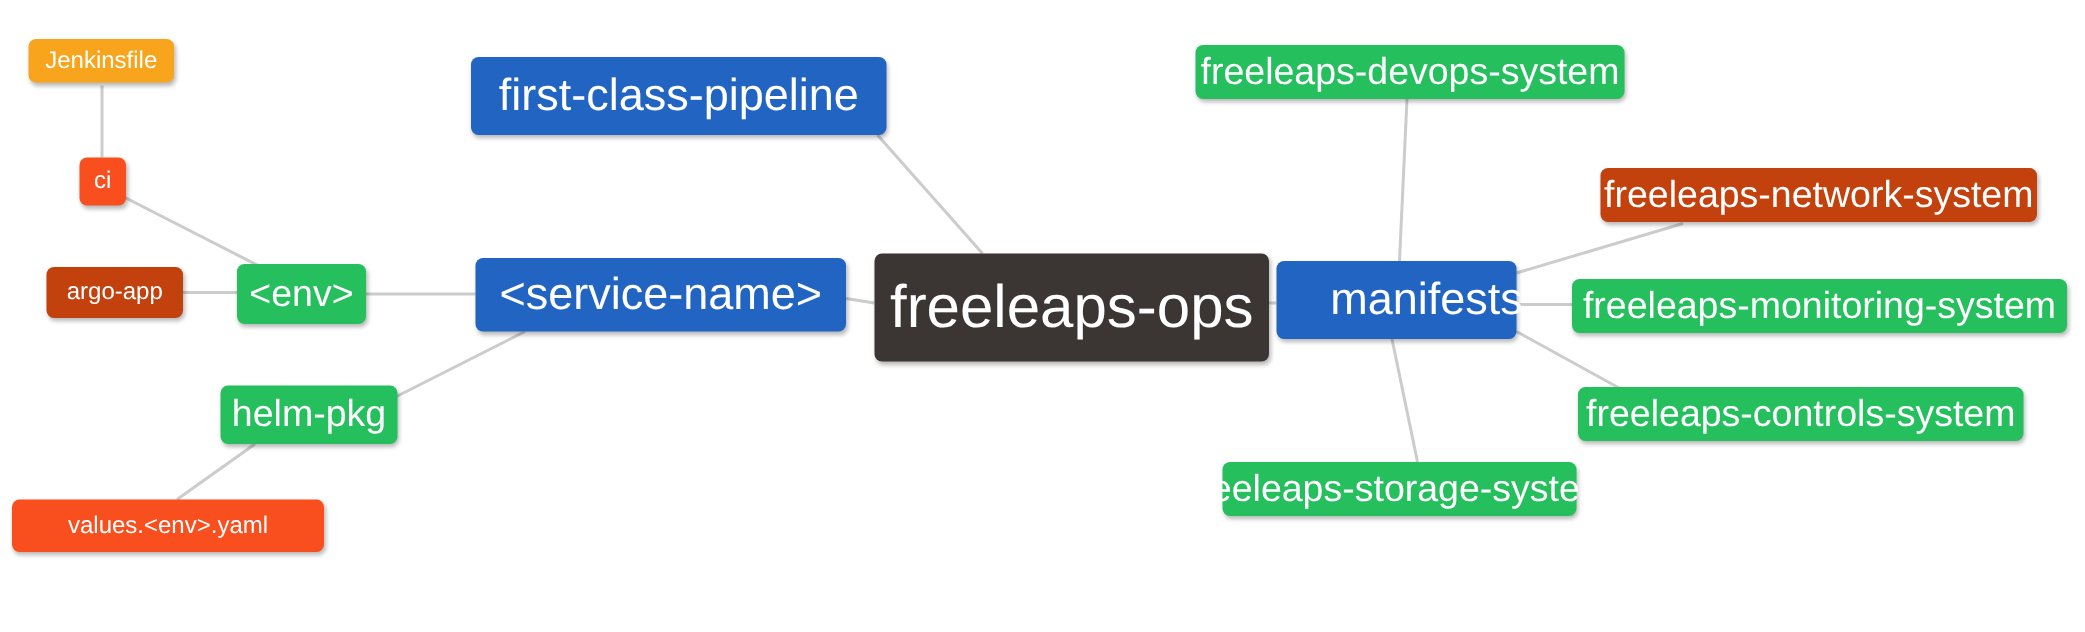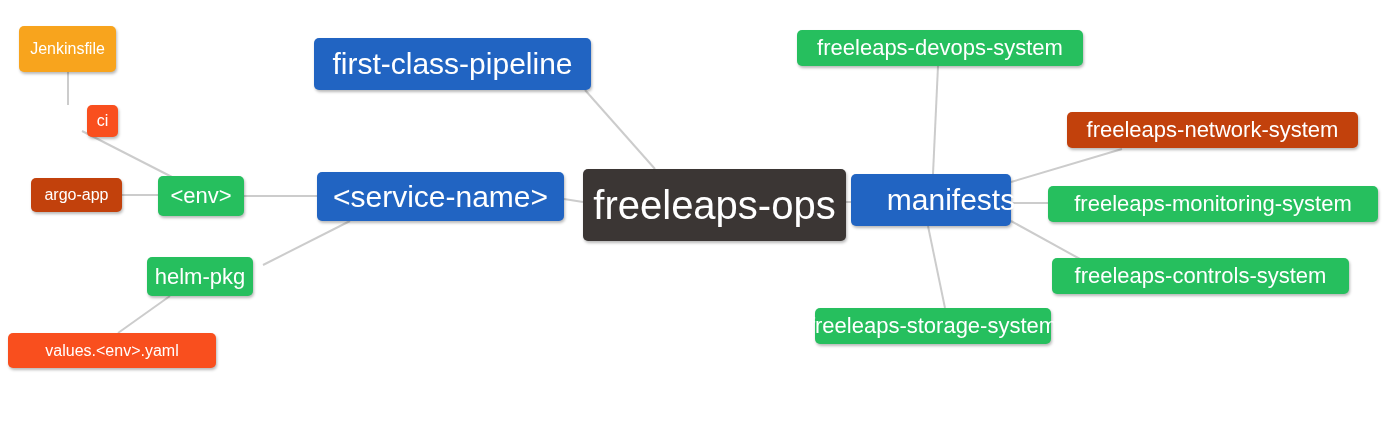--- a/index.html
+++ b/index.html
@@ -29,21 +29,21 @@
     justify-content: center;
     color: #ffffff;
     border-radius: 5px;
     box-shadow: 1px 2px 3px rgba(0,0,0,0.28);
     white-space: nowrap;
     box-sizing: border-box;
     cursor: default;
     user-select: none;
   }
   .node.sm { font-size: 16px; }
-  .node.md { font-size: 22px; }
+  .node.md { font-size: 25px; }
   .node.lg { font-size: 30px; }
   .node.xl { font-size: 40px; }
 </style>
 </head>
 <body>
 
 <div class="canvas">
   <svg class="edges-svg" id="edges">
       <line x1="68" y1="57" x2="68" y2="105" stroke="#cccccc" stroke-width="2"></line>
       <line x1="82" y1="131" x2="172" y2="177" stroke="#cccccc" stroke-width="2"></line>
@@ -54,25 +54,25 @@
       <line x1="585" y1="90" x2="655" y2="169" stroke="#cccccc" stroke-width="2"></line>
       <line x1="564" y1="199" x2="583" y2="202" stroke="#cccccc" stroke-width="2"></line>
       <line x1="846" y1="202" x2="851" y2="202" stroke="#cccccc" stroke-width="2"></line>
       <line x1="933" y1="174" x2="938" y2="66" stroke="#cccccc" stroke-width="2"></line>
       <line x1="1011" y1="182" x2="1122" y2="149" stroke="#cccccc" stroke-width="2"></line>
       <line x1="1011" y1="203" x2="1048" y2="203" stroke="#cccccc" stroke-width="2"></line>
       <line x1="1011" y1="221" x2="1080" y2="259" stroke="#cccccc" stroke-width="2"></line>
       <line x1="928" y1="226" x2="945" y2="308" stroke="#cccccc" stroke-width="2"></line>
     </svg>
   <div id="nodes">
-      <div class="node sm" style="left: 19px; top: 26px; width: 97px; height: 46px; background: rgb(248, 164, 29);">Jenkinsfile</div>
-      <div class="node sm" style="left: 53px; top: 105px; width: 31px; height: 32px; background: rgb(249, 79, 30); margin-left: 34px;">ci</div>
+      <div class="node sm" style="left: 19px; top: 26px; width: 97px; height: 29px; background: rgb(248, 164, 29);">Jenkinsfile</div>
+      <div class="node sm" style="left: 53px; top: 105px; width: 31px; height: 32px; background: rgb(249, 79, 30);">ci</div>
       <div class="node sm" style="left: 31px; top: 178px; width: 91px; height: 34px; background: #c2410c;">argo-app</div>
       <div class="node md" style="left: 158px; top: 176px; width: 86px; height: 40px; background: rgb(38, 191, 94);">&lt;env&gt;</div>
-      <div class="node md" style="left: 147px; top: 257px; width: 106px; height: 39px; background: rgb(38, 191, 94);">helm-pkg</div>
+      <div class="node md" style="left: 147px; top: 257px; width: 118px; height: 39px; background: rgb(38, 191, 94);">helm-pkg</div>
       <div class="node sm" style="left: 8px; top: 333px; width: 208px; height: 35px; background: rgb(249, 79, 30);">values.&lt;env&gt;.yaml</div>
       <div class="node lg" style="left: 314px; top: 38px; width: 277px; height: 52px; background: rgb(33, 100, 194);">first-class-pipeline</div>
       <div class="node lg" style="left: 317px; top: 172px; width: 247px; height: 49px; background: rgb(33, 100, 194);">&lt;service-name&gt;</div>
       <div class="node xl" style="left: 583px; top: 169px; width: 263px; height: 72px; background: rgb(59, 54, 52);">freeleaps-ops</div>
       <div class="node lg" style="left: 851px; top: 174px; width: 160px; height: 52px; background: rgb(33, 100, 194); padding-left: 40px;">manifests</div>
       <div class="node md" style="left: 797px; top: 30px; width: 286px; height: 36px; background: rgb(38, 191, 94);">freeleaps-devops-system</div>
       <div class="node md" style="left: 1054px; top: 112px; width: 291px; height: 36px; background: #c2410c; margin-left: 13px;">freeleaps-network-system</div>
       <div class="node md" style="left: 1048px; top: 186px; width: 330px; height: 36px; background: rgb(38, 191, 94);">freeleaps-monitoring-system</div>
       <div class="node md" style="left: 1052px; top: 258px; width: 297px; height: 36px; background: rgb(38, 191, 94);">freeleaps-controls-system</div>
       <div class="node md" style="left: 815px; top: 308px; width: 236px; height: 36px; background: rgb(38, 191, 94);">freeleaps-storage-system</div>

